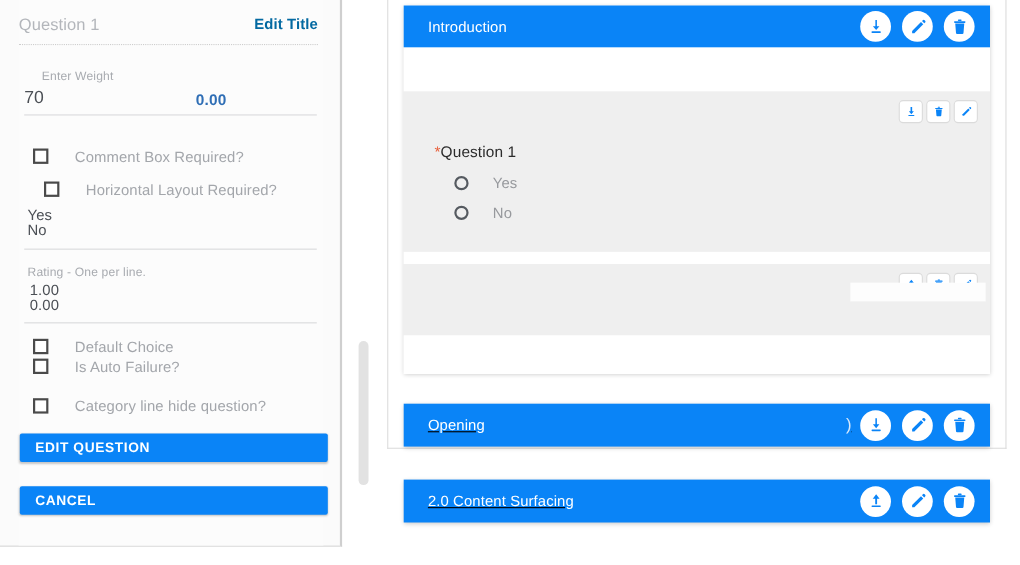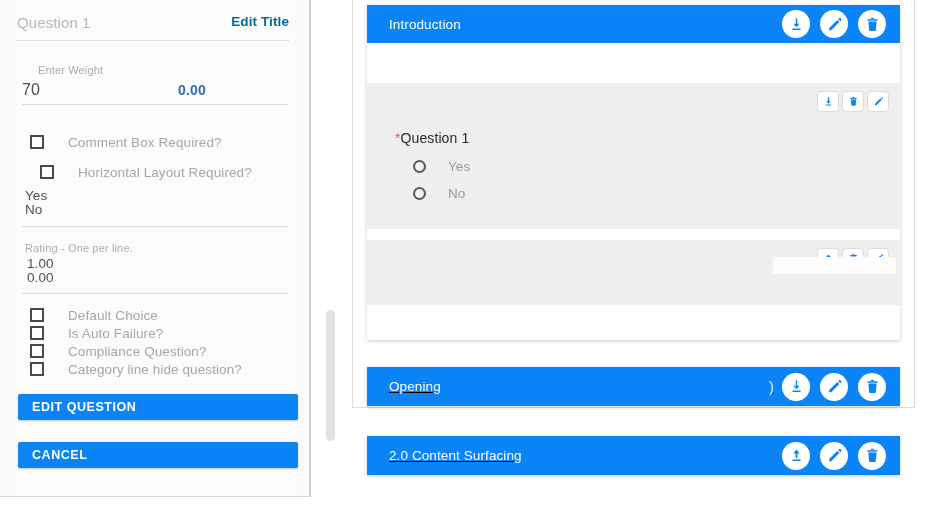--- a/index.html
+++ b/index.html
@@ -334,24 +334,20 @@
   <div class="hr-line" id="hr3"></div>
 
   <div class="cb-row" style="left:30px; top:306px;">
     <span class="cb-box"></span>
     <span class="cb-label">Default Choice</span>
   </div>
   <div class="cb-row" style="left:30px; top:324px;">
     <span class="cb-box"></span>
     <span class="cb-label">Is Auto Failure?</span>
   </div>
-  <div class="cb-row" style="left:30px; top:342px;">
-    <span class="cb-box"></span>
-    <span class="cb-label">Compliance Question?</span>
-  </div>
   <div class="cb-row" style="left:30px; top:360px;">
     <span class="cb-box"></span>
     <span class="cb-label">Category line hide question?</span>
   </div>
 
   <button class="wide-btn" id="edit-question-btn">EDIT QUESTION</button>
   <button class="wide-btn" id="cancel-btn">CANCEL</button>
 </div>
 
 <div id="left-scroll-track"></div>

